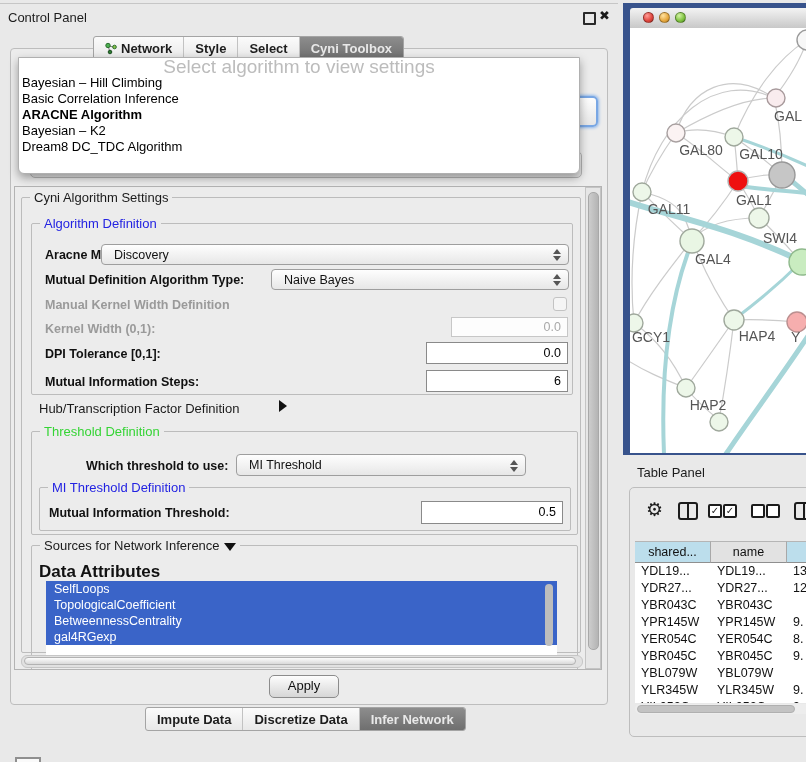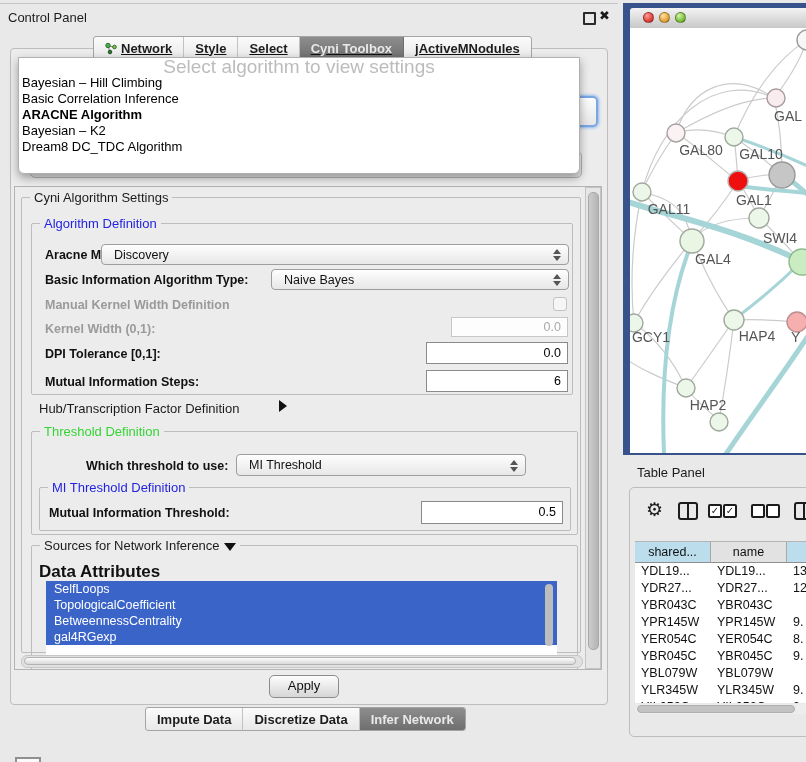--- a/index.html
+++ b/index.html
@@ -87,43 +87,40 @@
 
 <div id="app">
 
   <div class="abs cp-topline"></div>
   <div class="abs cp-title">Control Panel</div>
   <div class="abs float-ico"></div>
   <div class="abs close-ico">✖</div>
 
   <div class="abs cp-body" style="left:10px;top:48px;"></div>
 
-  <div class="abs tabstrip" style="left:93px;top:36px;z-index:30;text-decoration:underline;" id="topTabs">
+  <div class="abs tabstrip" style="left:93px;top:36px;z-index:30;" id="topTabs">
       <div class="tab">
         <svg width="12" height="13">
           <line x1="3" y1="4" x2="9" y2="5" stroke="#7a7a7a"></line>
           <line x1="3" y1="4" x2="5" y2="10" stroke="#7a7a7a"></line>
           <circle cx="3" cy="3.5" r="2.2" fill="#4caf50" stroke="#2c6e2f"></circle>
           <circle cx="9.5" cy="5" r="1.8" fill="#8bc34a" stroke="#2c6e2f"></circle>
           <circle cx="5" cy="10" r="1.8" fill="#2e7d32" stroke="#1c4e20"></circle>
         </svg>
         <span>Network</span>
       </div>
       <div class="tab">
         <span>Style</span>
       </div>
       <div class="tab">
         <span>Select</span>
       </div>
       <div class="tab sel">
         <span>Cyni Toolbox</span>
       </div>
-      <div class="tab">
-        <span>jActiveMNodules</span>
-      </div>
     </div>
 
   <div class="abs frag-blue"></div>
   <div class="abs frag-combo">gal-filtered sir default node</div>
 
   <div class="abs popup">
     <div class="ph">Select algorithm to view settings</div>
     <div id="popupItems">
         <div class="pitem">Bayesian – Hill Climbing</div>
         <div class="pitem">Basic Correlation Inference</div>
@@ -145,21 +142,21 @@
 
     <div class="abs lbl" style="left:30px;top:61px;">Aracne Mode:</div>
     <div class="abs combo" style="left:86px;top:57px;width:468px;height:21px;">
       <span class="cv">Discovery</span>
       <span class="stepper">
           <i class="up"></i>
           <i class="dn"></i>
         </span>
     </div>
 
-    <div class="abs lbl" style="left:30px;top:86px;">Basic Information Algorithm Type:</div>
+    <div class="abs lbl" style="left:30px;top:86px;">Mutual Definition Algorithm Type:</div>
     <div class="abs combo" style="left:256px;top:82px;width:298px;height:21px;">
       <span class="cv">Naive Bayes</span>
       <span class="stepper">
           <i class="up"></i>
           <i class="dn"></i>
         </span>
     </div>
 
     <div class="abs lbl dis" style="left:30px;top:111px;">Manual Kernel Width Definition</div>
     <div class="abs chk" style="left:538px;top:110px;"></div>

